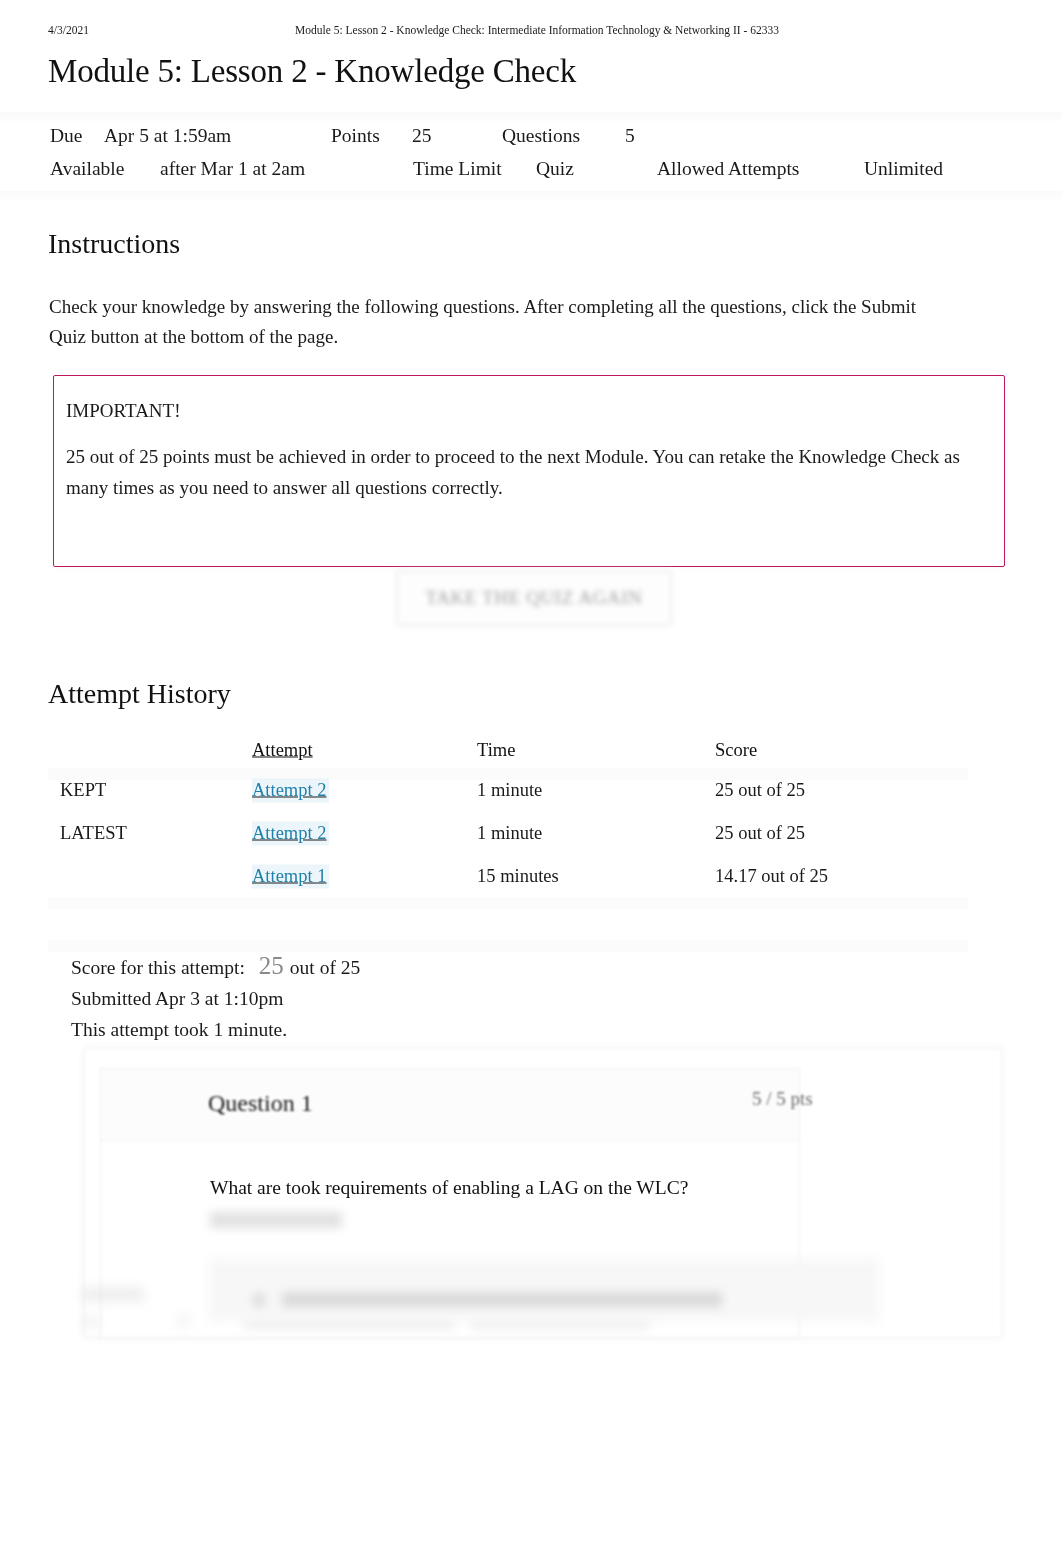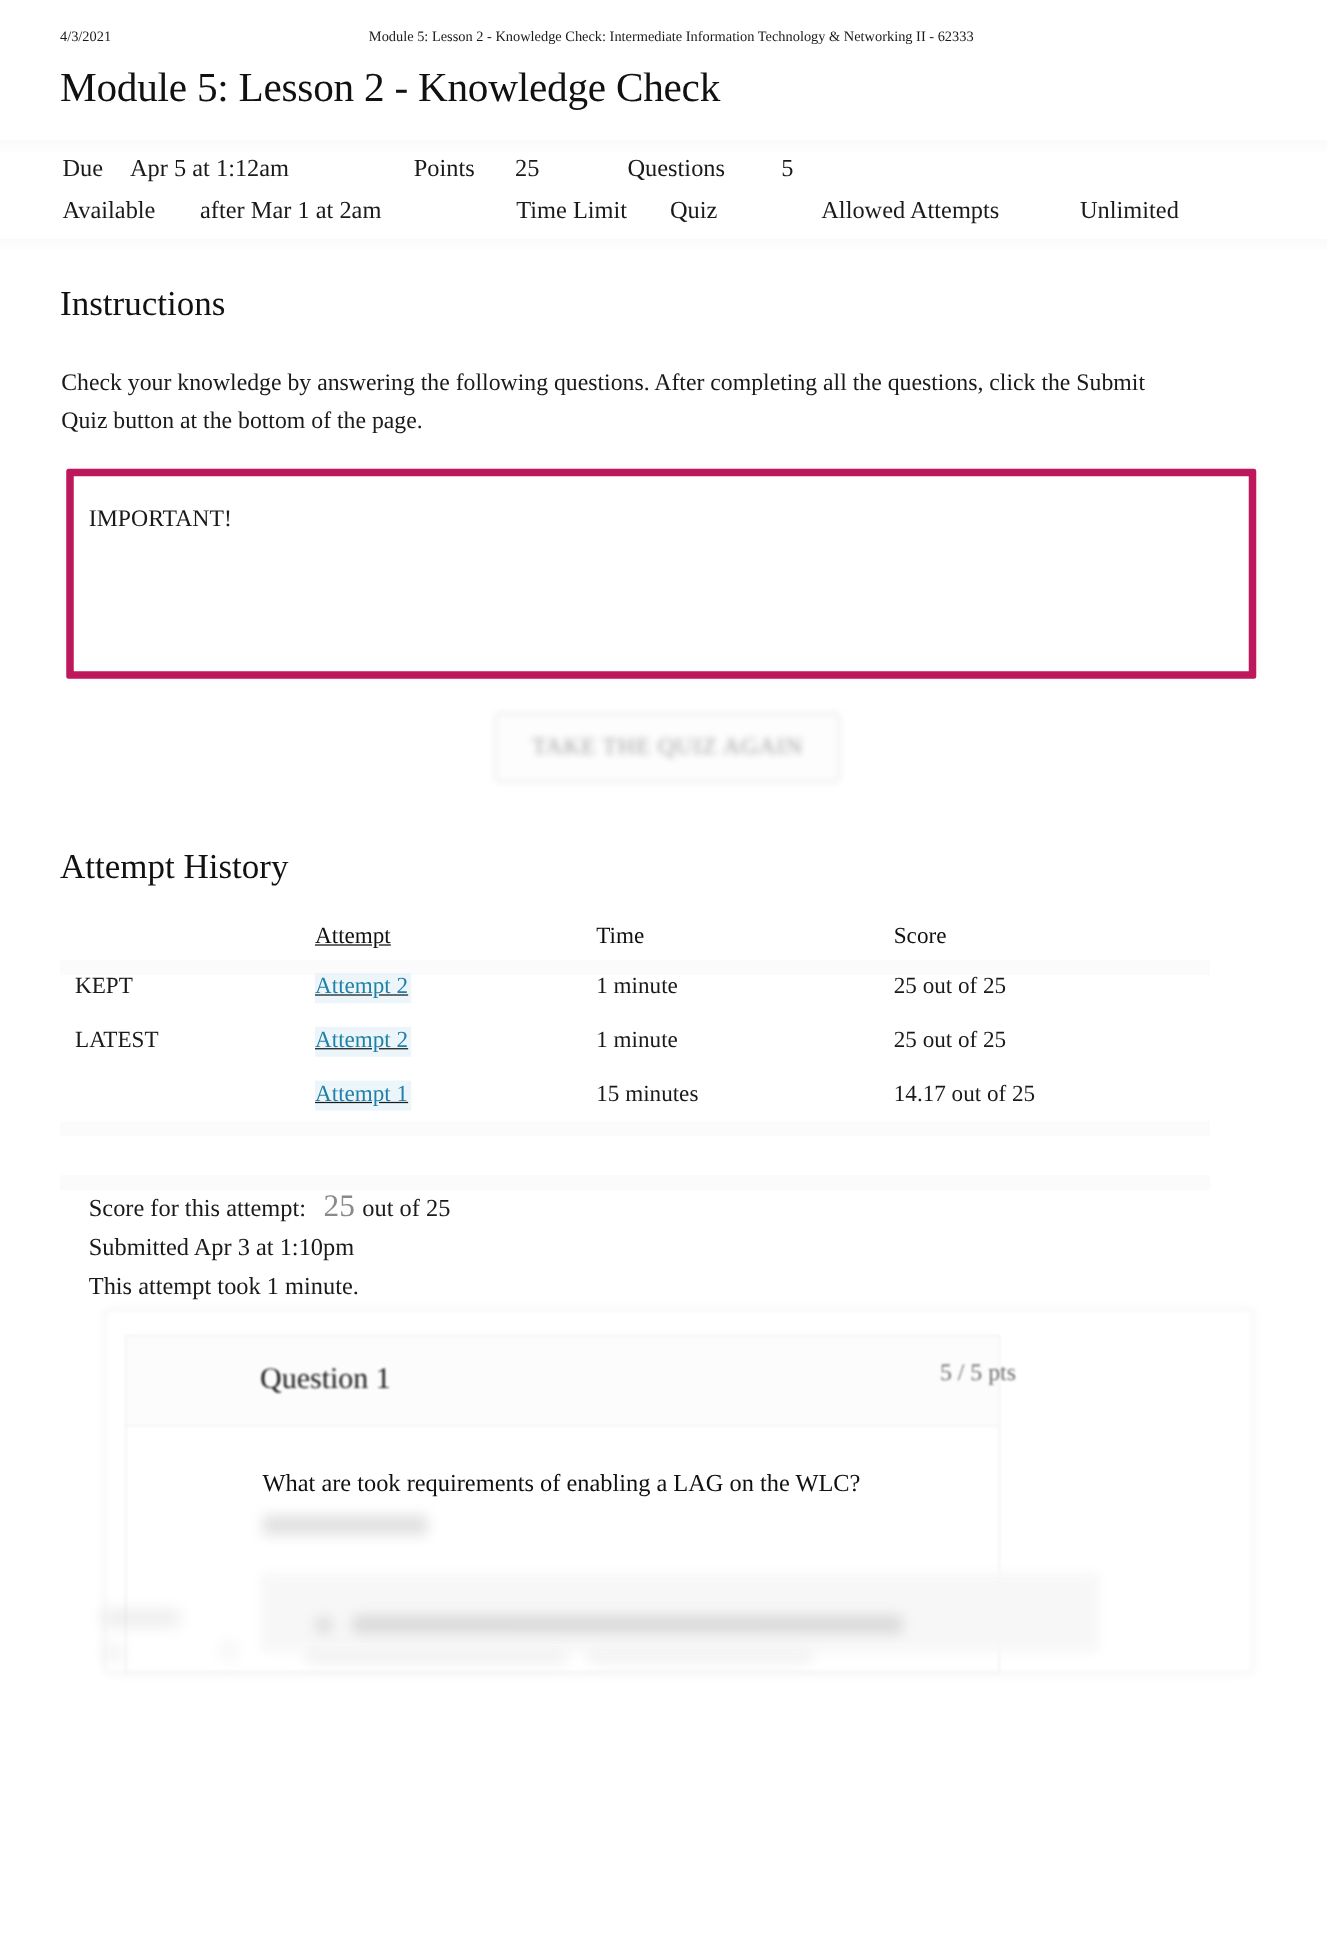--- a/index.html
+++ b/index.html
@@ -81,22 +81,22 @@
     width: 900px;
     font-size: 19px;
     line-height: 30px;
   }
 
   
   .callout {
     position: absolute;
     left: 53px; top: 375px;
     width: 952px;
-    height: 168px;
-    border: 6px solid #be185d;
+    height: 192px;
+    border: 1px solid #be185d;
     border-radius: 2px;
     background: #ffffff;
     box-shadow: 0 0 6px rgba(0,0,0,0.035);
   }
   .callout-title {
     position: absolute;
     left: 12px; top: 23px;
     font-size: 19px;
     line-height: 24px;
   }
@@ -260,21 +260,21 @@
 </div>
 
 <h1 class="page-title">Module 5: Lesson 2 - Knowledge Check</h1>
 
 <div class="meta-block">
   <div class="meta-band-top"></div>
   <div class="meta-band-bottom"></div>
 
   <div class="meta-row r1">
     <span class="meta-cell" style="left:0px">Due</span>
-    <span class="meta-cell" style="left:54px">Apr 5 at 1:12am</span>
+    <span class="meta-cell" style="left:54px">Apr 5 at 1:59am</span>
     <span class="meta-cell" style="left:281px">Points</span>
     <span class="meta-cell" style="left:362px">25</span>
     <span class="meta-cell" style="left:452px">Questions</span>
     <span class="meta-cell" style="left:575px">5</span>
   </div>
 
   <div class="meta-row r2">
     <span class="meta-cell" style="left:0px">Available</span>
     <span class="meta-cell" style="left:110px">after Mar 1 at 2am</span>
     <span class="meta-cell" style="left:363px">Time Limit</span>
@@ -282,20 +282,21 @@
     <span class="meta-cell" style="left:607px">Allowed Attempts</span>
     <span class="meta-cell" style="left:814px">Unlimited</span>
   </div>
 </div>
 
 <h2 class="section-h instructions-h">Instructions</h2>
 <p class="instructions-body">Check your knowledge by answering the following questions. After completing all the questions, click the Submit Quiz button at the bottom of the page.</p>
 
 <div class="callout">
   <div class="callout-title">IMPORTANT!</div>
+  <div class="callout-text">25 out of 25 points must be achieved in order to proceed to the next Module. You can retake the Knowledge Check as many times as you need to answer all questions correctly.</div>
 </div>
 
 <div class="retake-wrap">
   <button class="retake-btn">TAKE THE QUIZ AGAIN</button>
 </div>
 
 <h2 class="section-h attempt-h">Attempt History</h2>
 
 <div class="attempt-table">
   <div class="at-band band-1"></div>

